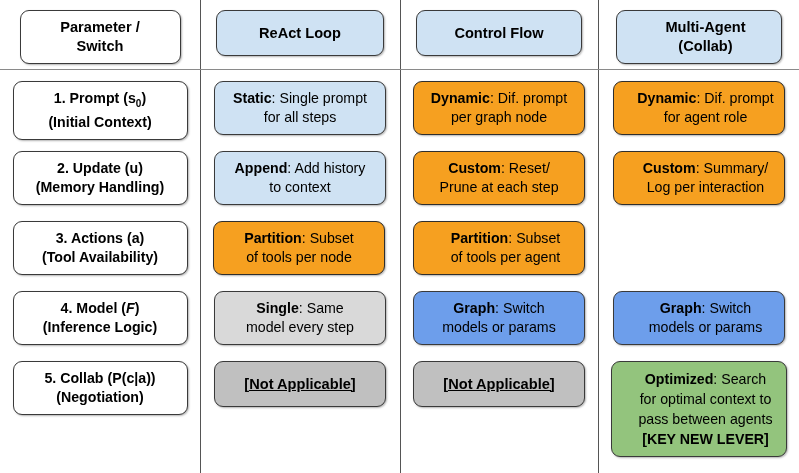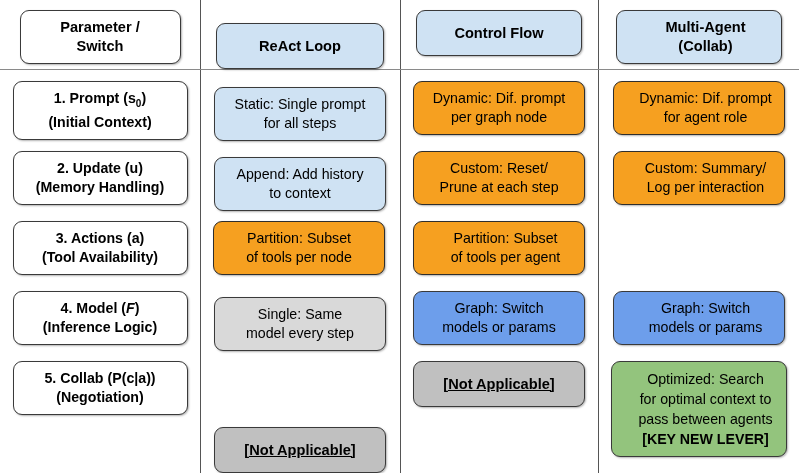--- a/index.html
+++ b/index.html
@@ -61,21 +61,21 @@
 
   .col {
     position: relative;
     display: flex;
     align-items: flex-start;
     justify-content: center;
     padding-top: 10px;
     box-sizing: border-box;
   }
   .col.c1 { width: 200px; }
-  .col.c2 { width: 200px; align-items: flex-end; }
+  .col.c2 { width: 200px; }
   .col.c3 { width: 198px; }
   .col.c4 { width: 201px; }
 
   
   .chip {
     box-sizing: border-box;
     border-radius: 9px;
     border: 1px solid #3a3a3a;
     text-align: center;
     font-size: 14.2px;
@@ -140,21 +140,21 @@
 
   
   .fill-white  { background: #ffffff; }
   .fill-ltblue { background: #cfe2f3; }
   .fill-orange { background: #f6a020; border-color: #2e2e2e; }
   .fill-gray   { background: #d9d9d9; }
   .fill-gray-d { background: #c0c0c0; }
   .fill-blue   { background: #6d9eeb; }
   .fill-green  { background: #93c47d; }
 
-  .lead { font-weight: normal; margin-top: 16px; }
+  .lead { font-weight: bold; margin-top: 16px; }
   .sub  { font-size: 10px; vertical-align: sub; }
   .ital { font-style: italic; }
   .na   { font-weight: bold; font-size: 14.6px; text-decoration: underline; }
   .keylever { font-weight: bold; }
 </style>
 </head>
 <body>
 
 <div id="board">
 

